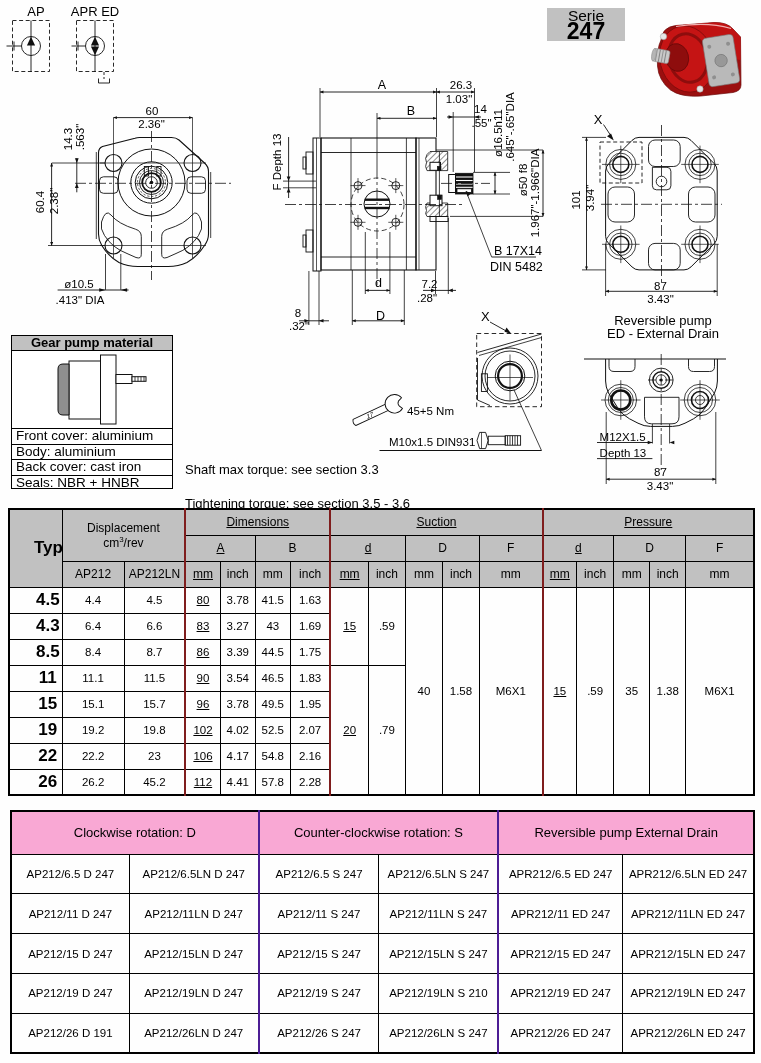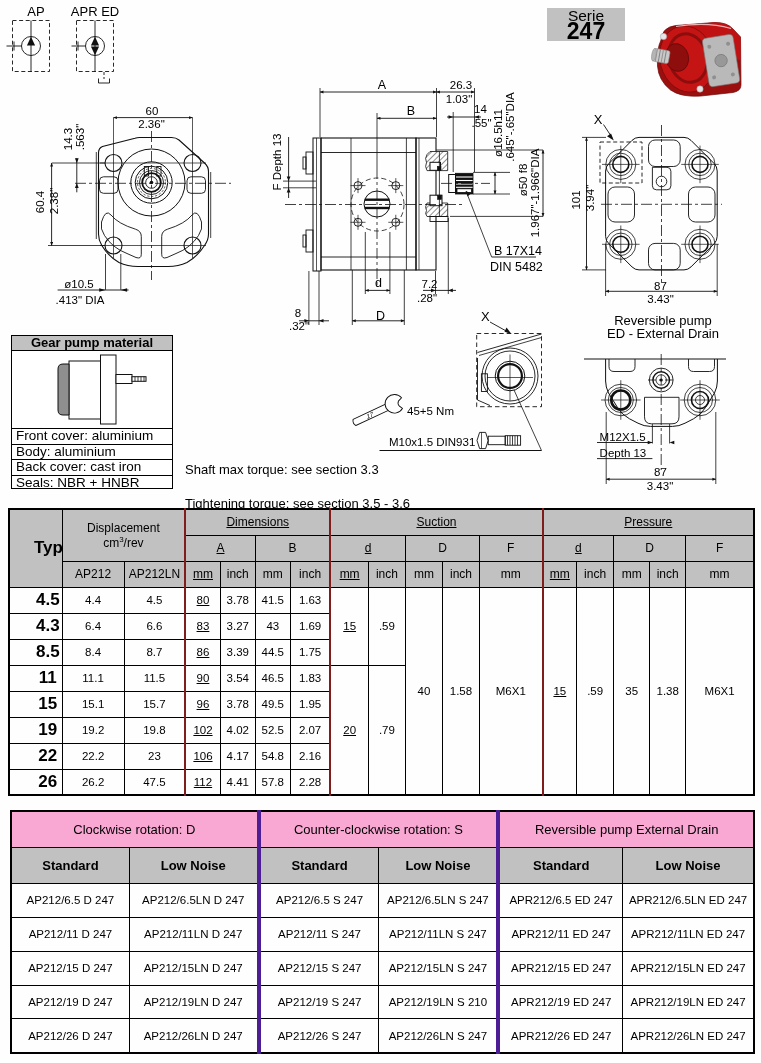--- a/index.html
+++ b/index.html
@@ -12,21 +12,21 @@
   #t1{position:absolute;left:8px;top:508px;width:747px;height:287px;border:2px solid #000;}
   #t1 td{border:1px solid #000;text-align:center;vertical-align:middle;font-size:11.5px;}
   #t1 .hd{background:#c1c1c1;font-weight:normal;font-size:12px;}
   #t1 .b{font-weight:bold;font-size:17px;padding-left:24px;}
   #t1 .gl{border-left:2px solid #7f1d1d;text-decoration:underline;}
   
   #t2{position:absolute;left:10px;top:810px;width:745px;height:244px;border:2px solid #000;}
   #t2 td{border:1px solid #000;text-align:center;vertical-align:middle;font-size:11.5px;}
   #t2 .hd{background:#f9a8d4;font-size:13px;}
   #t2 .hd2{background:#c1c1c1;font-size:13px;font-weight:bold;}
-  #t2 .gl{border-left:4px solid #4c1d95;margin-left:36px;}
+  #t2 .gl{border-left:2px solid #4c1d95;margin-left:36px;}
   .matbox{position:absolute;left:11px;top:335px;width:160px;height:152px;border:1px solid #000;background:#fff;}
   .matbox .mh{height:14px;line-height:14px;background:#c1c1c1;border-bottom:1px solid #000;text-align:center;font-size:13px;font-weight:bold;}
   .matbox .row{height:14.5px;line-height:14.5px;border-top:1px solid #000;font-size:13.5px;padding-left:4px;}
   .tq{position:absolute;left:185px;font-size:13px;}
 </style>
 </head>
 <body>
 <svg class="abs" style="left:0;top:0" width="761" height="505" viewBox="0 0 761 505">
 <defs>
 <marker id="ar" viewBox="0 0 10 10" refX="9.5" refY="5" markerWidth="10" markerHeight="4" orient="auto-start-reverse">
@@ -563,21 +563,21 @@
         <td>22.2</td>
         <td>23</td>
         <td class="gl">106</td>
         <td>4.17</td>
         <td>54.8</td>
         <td>2.16</td>
       </tr>
 <tr style="height:26px">
         <td class="b">26</td>
         <td>26.2</td>
-        <td>47.5</td>
+        <td>45.2</td>
         <td class="gl">112</td>
         <td>4.41</td>
         <td>57.8</td>
         <td>2.28</td>
       </tr>
 </tbody>
   </table>
 
 <table id="t2">
 <colgroup>
@@ -587,28 +587,20 @@
       <col style="width:119px">
       <col style="width:124px">
       <col style="width:131px">
 </colgroup>
 <tbody>
       <tr style="height:26px">
   <td class="hd" colspan="2">Clockwise rotation: D</td>
   <td class="hd gl" colspan="2">Counter-clockwise rotation: S</td>
   <td class="hd gl" colspan="2">Reversible pump External Drain</td>
 </tr>
-<tr style="height:25px">
-  <td class="hd2">Standard</td>
-        <td class="hd2">Low Noise</td>
-  <td class="hd2 gl">Standard</td>
-        <td class="hd2">Low Noise</td>
-  <td class="hd2 gl">Standard</td>
-        <td class="hd2">Low Noise</td>
-</tr>
 <tr style="height:24px">
         <td>AP212/6.5 D 247</td>
         <td>AP212/6.5LN D 247</td>
         <td class="gl">AP212/6.5 S 247</td>
         <td>AP212/6.5LN S 247</td>
         <td class="gl">APR212/6.5 ED 247</td>
         <td>APR212/6.5LN ED 247</td>
       </tr>
 <tr style="height:24px">
         <td>AP212/11 D 247</td>
@@ -628,21 +620,21 @@
       </tr>
 <tr style="height:24px">
         <td>AP212/19 D 247</td>
         <td>AP212/19LN D 247</td>
         <td class="gl">AP212/19 S 247</td>
         <td>AP212/19LN S 210</td>
         <td class="gl">APR212/19 ED 247</td>
         <td>APR212/19LN ED 247</td>
       </tr>
 <tr style="height:24px">
-        <td>AP212/26 D 247</td>
+        <td>AP212/26 D 191</td>
         <td>AP212/26LN D 247</td>
         <td class="gl">AP212/26 S 247</td>
         <td>AP212/26LN S 247</td>
         <td class="gl">APR212/26 ED 247</td>
         <td>APR212/26LN ED 247</td>
       </tr>
 </tbody>
   </table>
 
 </body></html>

